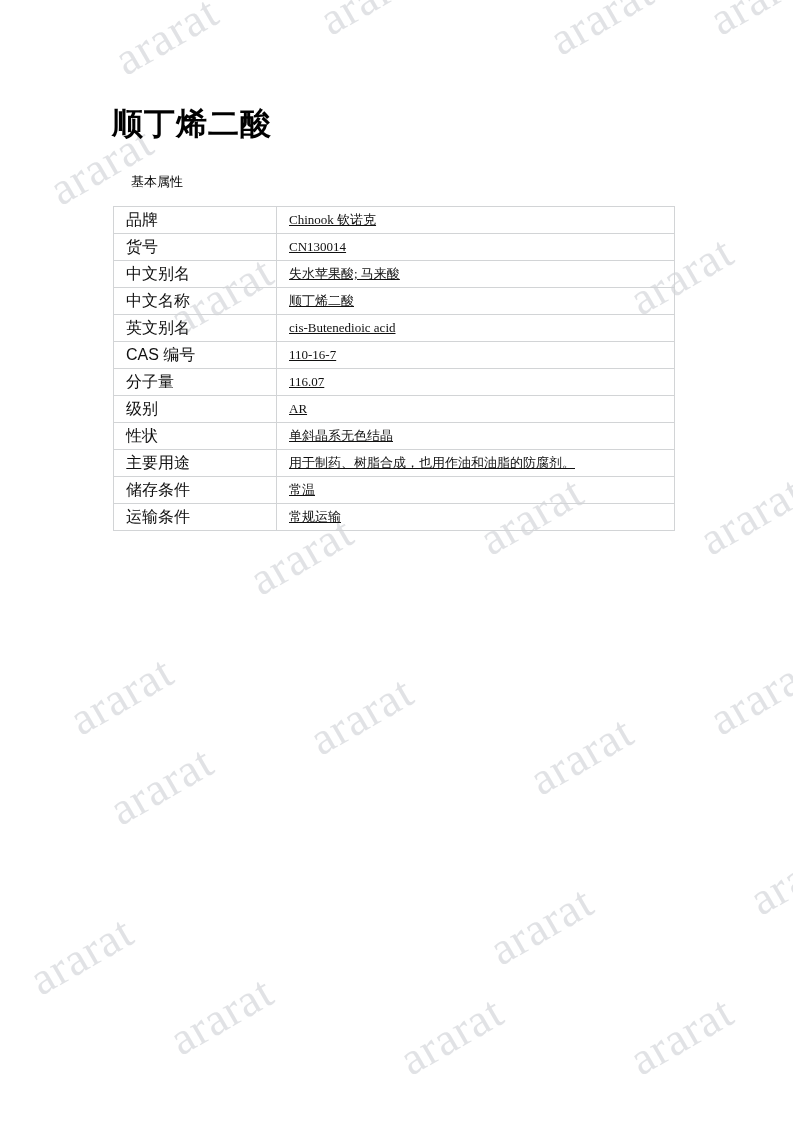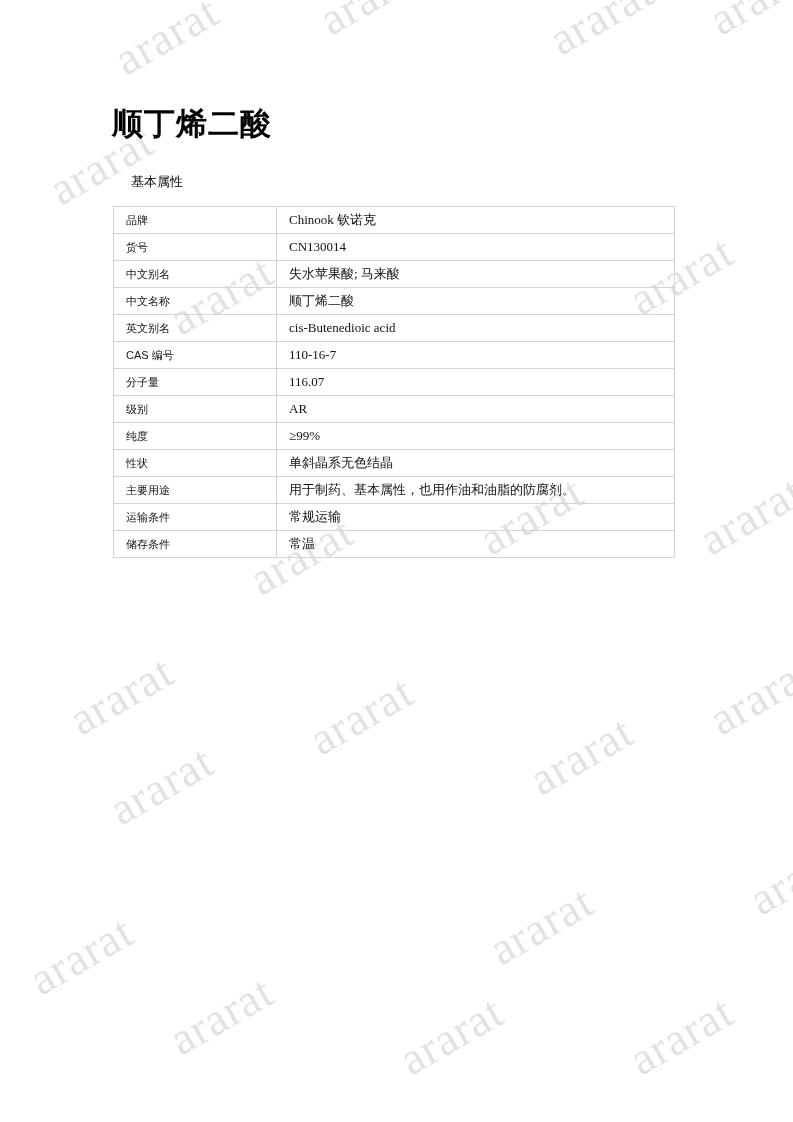--- a/index.html
+++ b/index.html
@@ -66,32 +66,33 @@
     top: 206px;
     width: 562px;
     border-collapse: collapse;
     table-layout: fixed;
     background: transparent;
   }
   #props-table td {
     border: 1px solid #d2d4d6;
     height: 26px;
     padding: 0 0 0 12px;
-    font-size: 11px;
+    font-size: 16px;
     vertical-align: middle;
     color: #111;
     background: transparent;
   }
   #props-table td.key {
     width: 150px;
     font-family: "Liberation Sans", sans-serif;
   }
   #props-table td.val {
     font-family: "Liberation Serif", serif;
     font-size: 13px;
+    text-decoration: underline;
   }
   .val sub {
     font-size: 9px;
     vertical-align: -2px;
   }
   .val-cjk {
     font-family: "Liberation Sans", sans-serif;
     font-size: 12.5px;
   }
 </style>
@@ -156,35 +157,31 @@
         </tr>
         <tr>
           <td class="key">分子量</td>
           <td class="val">116.07</td>
         </tr>
         <tr>
           <td class="key">级别</td>
           <td class="val">AR</td>
         </tr>
         <tr>
-          <td class="key">纯度</td>
-          <td class="val">≥99%</td>
-        </tr>
-        <tr>
           <td class="key">性状</td>
           <td class="val val-cjk">单斜晶系无色结晶</td>
         </tr>
         <tr>
           <td class="key">主要用途</td>
-          <td class="val val-cjk">用于制药、基本属性，也用作油和油脂的防腐剂。</td>
+          <td class="val val-cjk">用于制药、树脂合成，也用作油和油脂的防腐剂。</td>
+        </tr>
+        <tr>
+          <td class="key">储存条件</td>
+          <td class="val val-cjk">常温</td>
         </tr>
         <tr>
           <td class="key">运输条件</td>
           <td class="val val-cjk">常规运输</td>
-        </tr>
-        <tr>
-          <td class="key">储存条件</td>
-          <td class="val val-cjk">常温</td>
         </tr>
       </tbody>
   </table>
 
 </div>
 
 </body></html>

